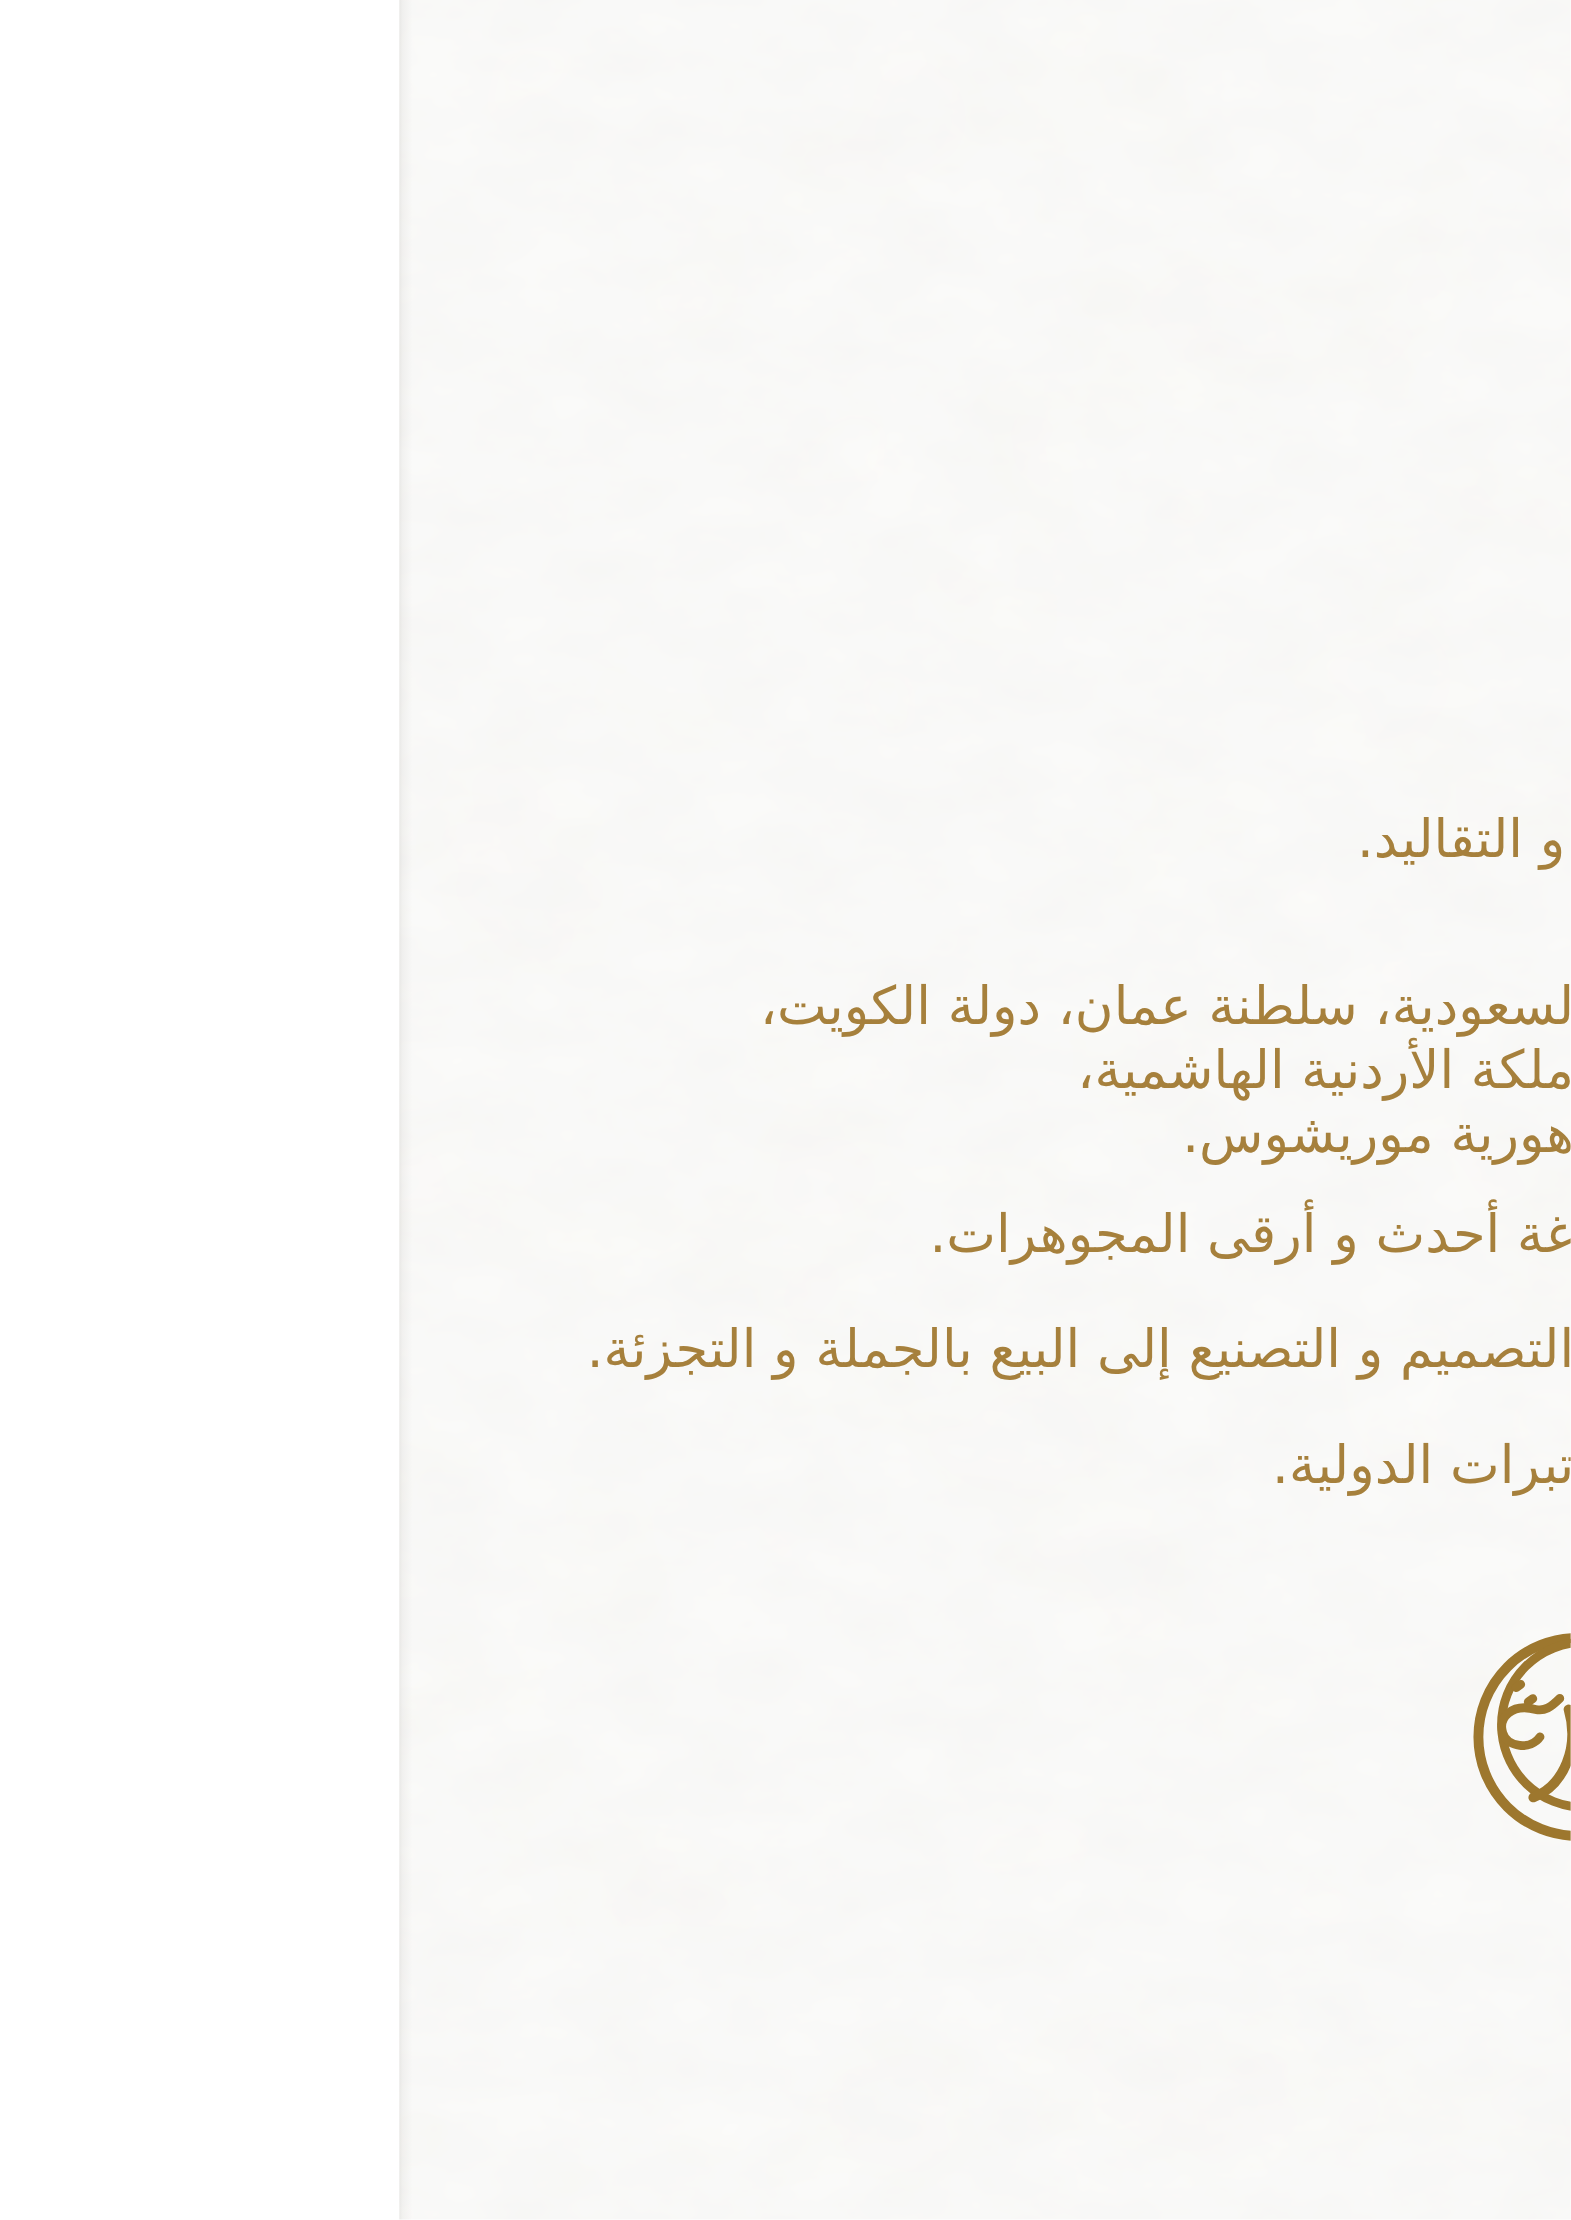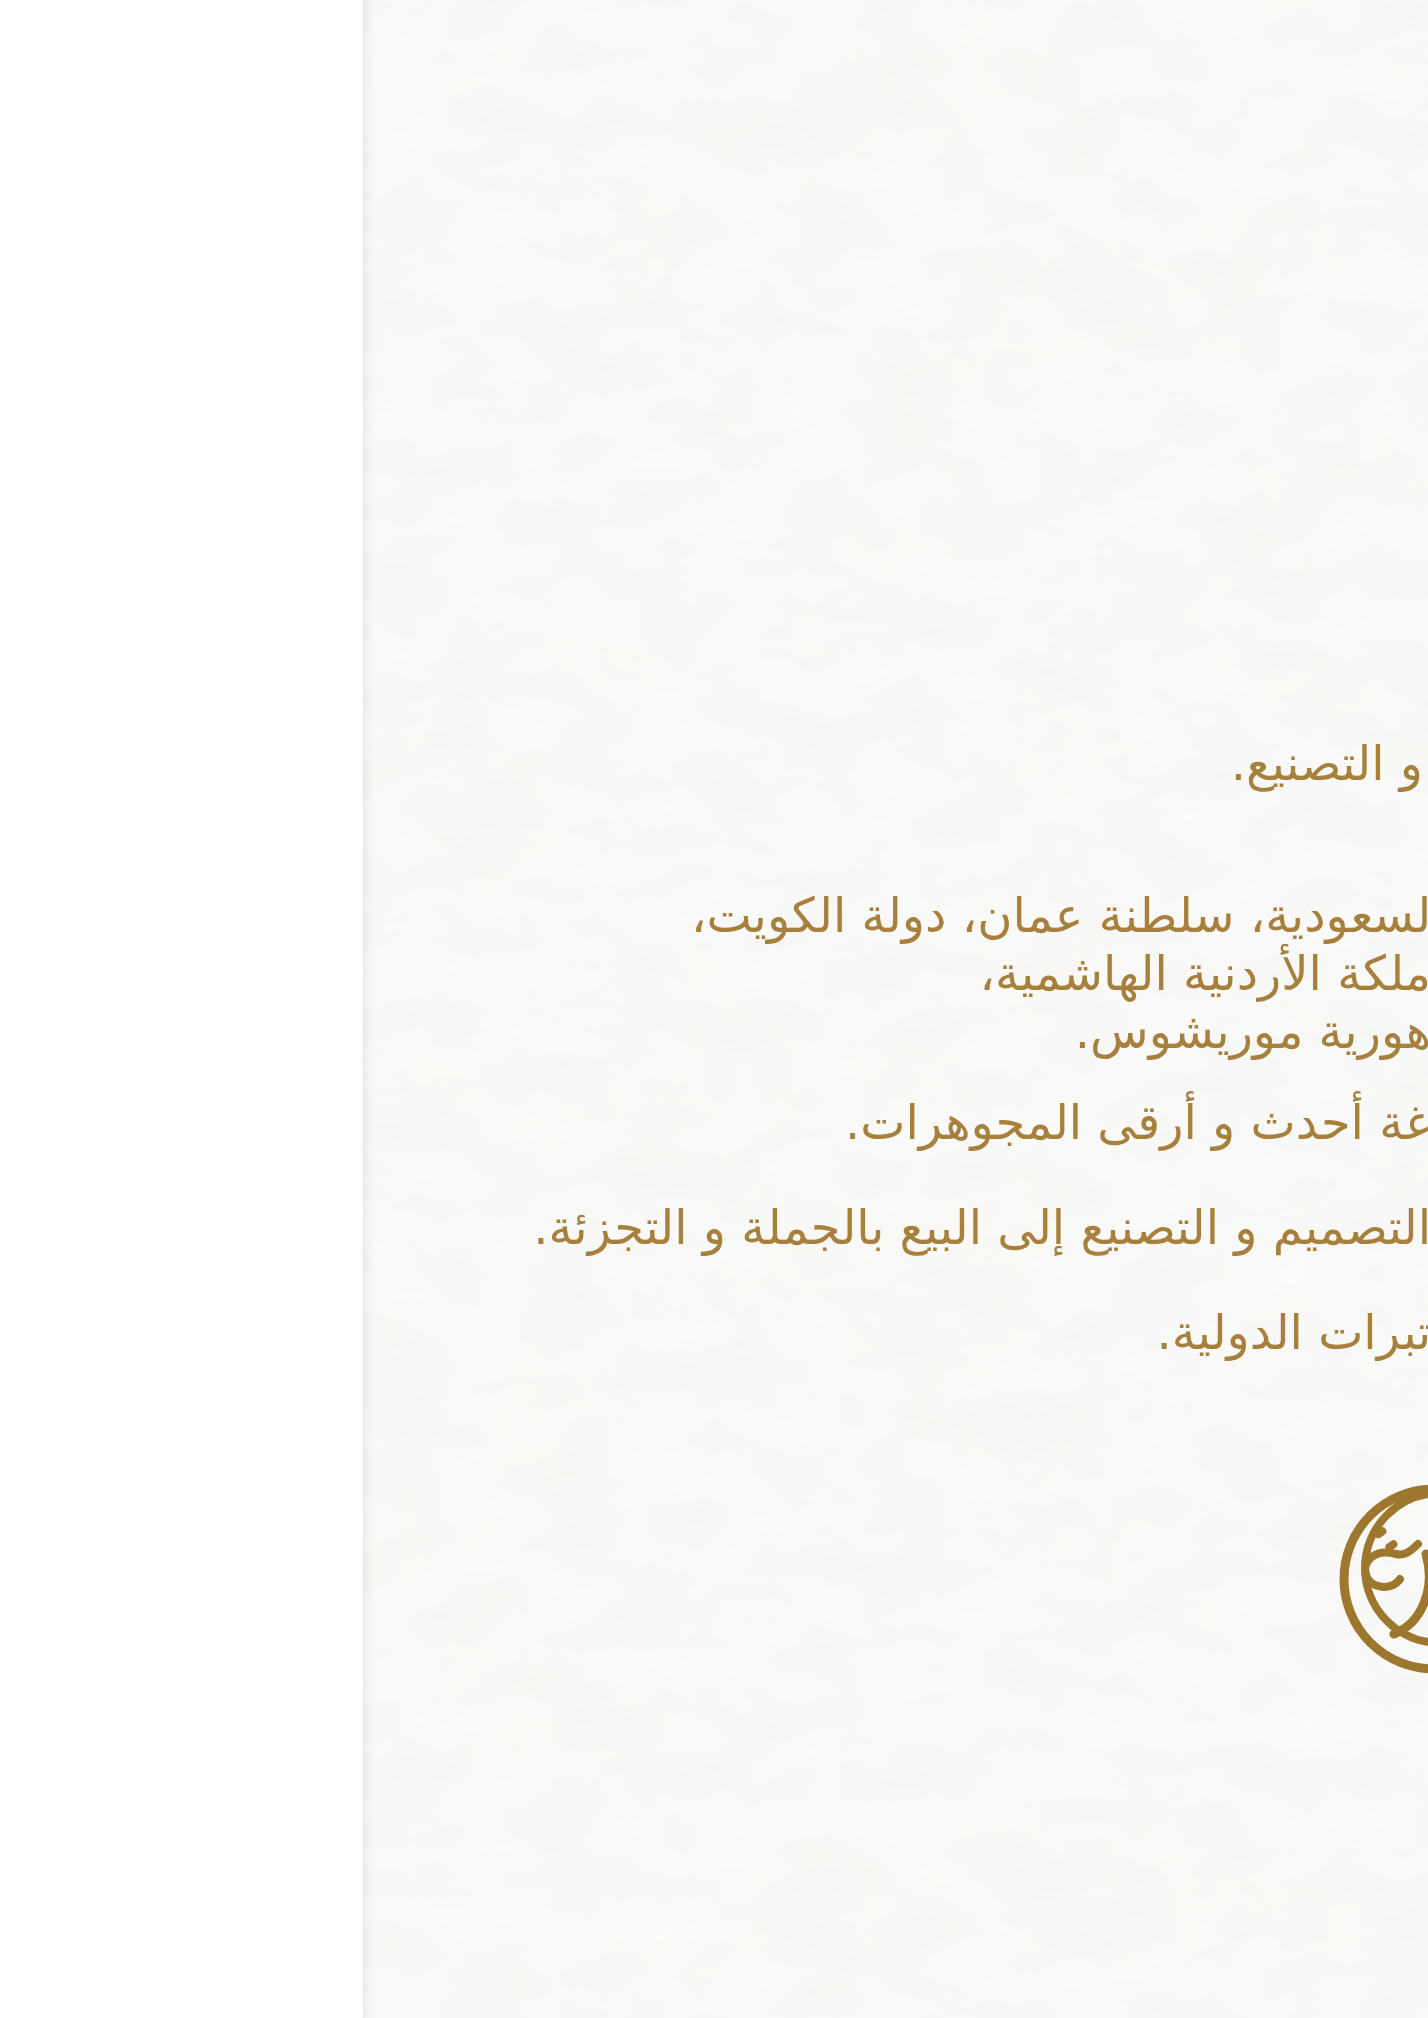--- a/index.html
+++ b/index.html
@@ -96,21 +96,21 @@
       <rect width="1065" height="2018" fill="#fcfcfb"></rect>
       <rect width="1065" height="2018" filter="url(#blotch)"></rect>
       <rect width="1065" height="2018" filter="url(#grain)"></rect>
     </svg>
   </div>
 
   <div class="left-strip"></div>
   <div class="fold-shadow"></div>
 
   <div class="content">
-    <div class="text-line l1" dir="rtl">و التصنيع.</div>
+    <div class="text-line l1" dir="rtl">و التقاليد.</div>
     <div class="text-line l2" dir="rtl">لسعودية، سلطنة عمان، دولة الكويت،</div>
     <div class="text-line l3" dir="rtl">ملكة الأردنية الهاشمية،</div>
     <div class="text-line l4" dir="rtl">هورية موريشوس.</div>
     <div class="text-line l5" dir="rtl">غة أحدث و أرقى المجوهرات.</div>
     <div class="text-line l6" dir="rtl">التصميم و التصنيع إلى البيع بالجملة و التجزئة.</div>
     <div class="text-line l7" dir="rtl">تبرات الدولية.</div>
   </div>
 
   <svg class="seal" width="220" height="220" viewBox="0 0 220 220" aria-hidden="true">
     <g fill="none" stroke="#9d772e">

